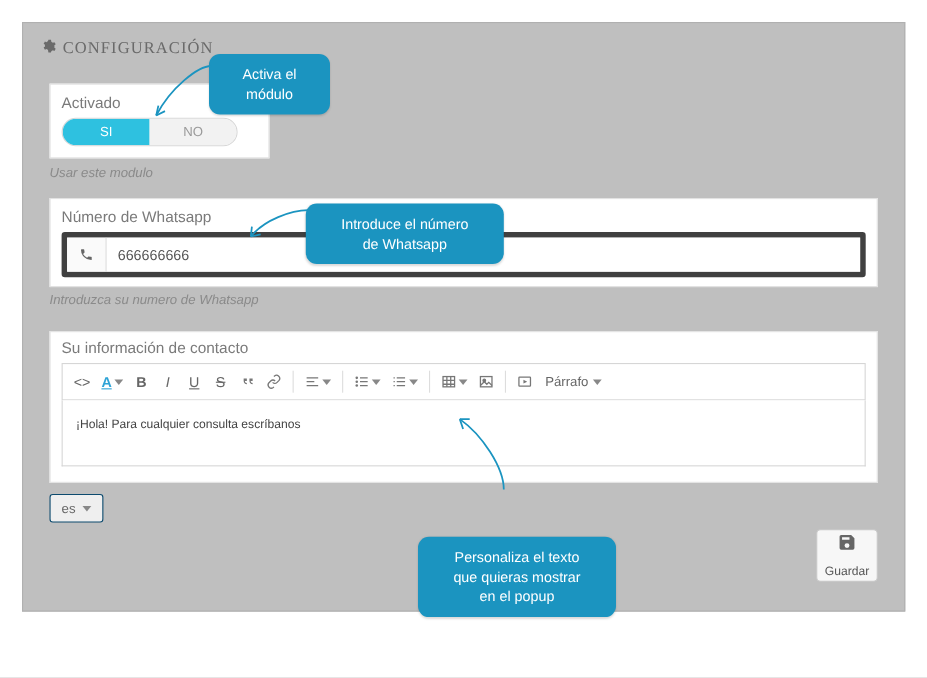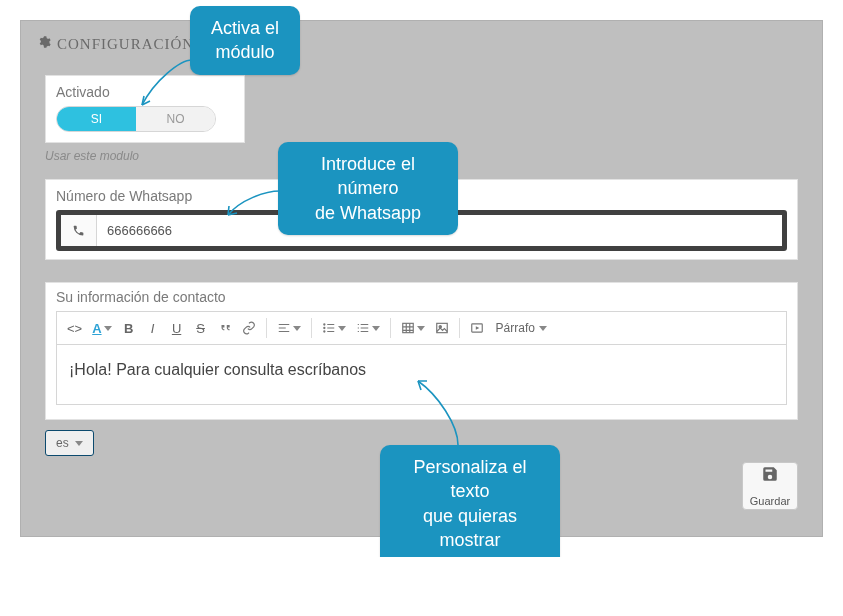--- a/index.html
+++ b/index.html
@@ -130,21 +130,21 @@
   }
   .caret {
     width:0;height:0;border-left:4px solid transparent;border-right:4px solid transparent;border-top:5px solid #888; margin-left:2px;
   }
   .under { color:#2ea3d6; text-decoration: underline; font-weight:bold; }
   .editor-content {
     border:1px solid #d6d6d6;
     border-top:none;
     min-height:60px;
     padding:16px 12px;
-    font-size:16px;
+    font-size:11px;
     color:#444;
     background:#fff;
   }
 
   .lang-btn {
     display:inline-flex; align-items:center; gap:4px;
     border:1px solid #0c4a6e;
     background:#efefef;
     color:#666;
     padding:5px 10px;
@@ -173,25 +173,26 @@
   }
   .save-btn svg { width:18px; height:18px; fill:#666; }
 
   
   .callout {
     position:absolute;
     background:#1b94c0;
     color:#fff;
     border-radius:10px;
     padding:10px 16px;
-    font-size:18px;
+    font-size:13px;
     text-align:center;
     line-height:1.35;
     box-shadow:0 1px 2px rgba(0,0,0,.15);
     width:180px;
+    margin-top:43px;
   }
   .stage { position:relative; }
 
   
   .arrow {
     position:absolute;
     stroke:#1b94c0;
     fill:none;
     stroke-width:1.6;
     pointer-events:none;
@@ -246,20 +247,21 @@
         <div class="field-label">Número de Whatsapp</div>
         <div class="input-group">
           <div class="input-addon">
             <svg width="13" height="13" viewBox="0 0 24 24" fill="#666">
                 <path d="M6.6 10.8a15 15 0 006.6 6.6l2.2-2.2a1 1 0 011-.25 11.4 11.4 0 003.6.58 1 1 0 011 1V20a1 1 0 01-1 1A17 17 0 013 4a1 1 0 011-1h3.5a1 1 0 011 1 11.4 11.4 0 00.58 3.6 1 1 0 01-.25 1z"></path>
               </svg>
           </div>
           <input type="text" value="666666666" style="">
         </div>
       </div>
+      <div class="hint hint2">Introduzca su numero de Whatsapp</div>
     </div>
 
     <div class="section">
       <div class="editor-wrapper">
         <div class="field-label">Su información de contacto</div>
 
         <div class="editor-toolbar">
           <span class="tbtn">&lt;&gt;</span>
           <span class="tbtn">
               <span class="under">A</span>

